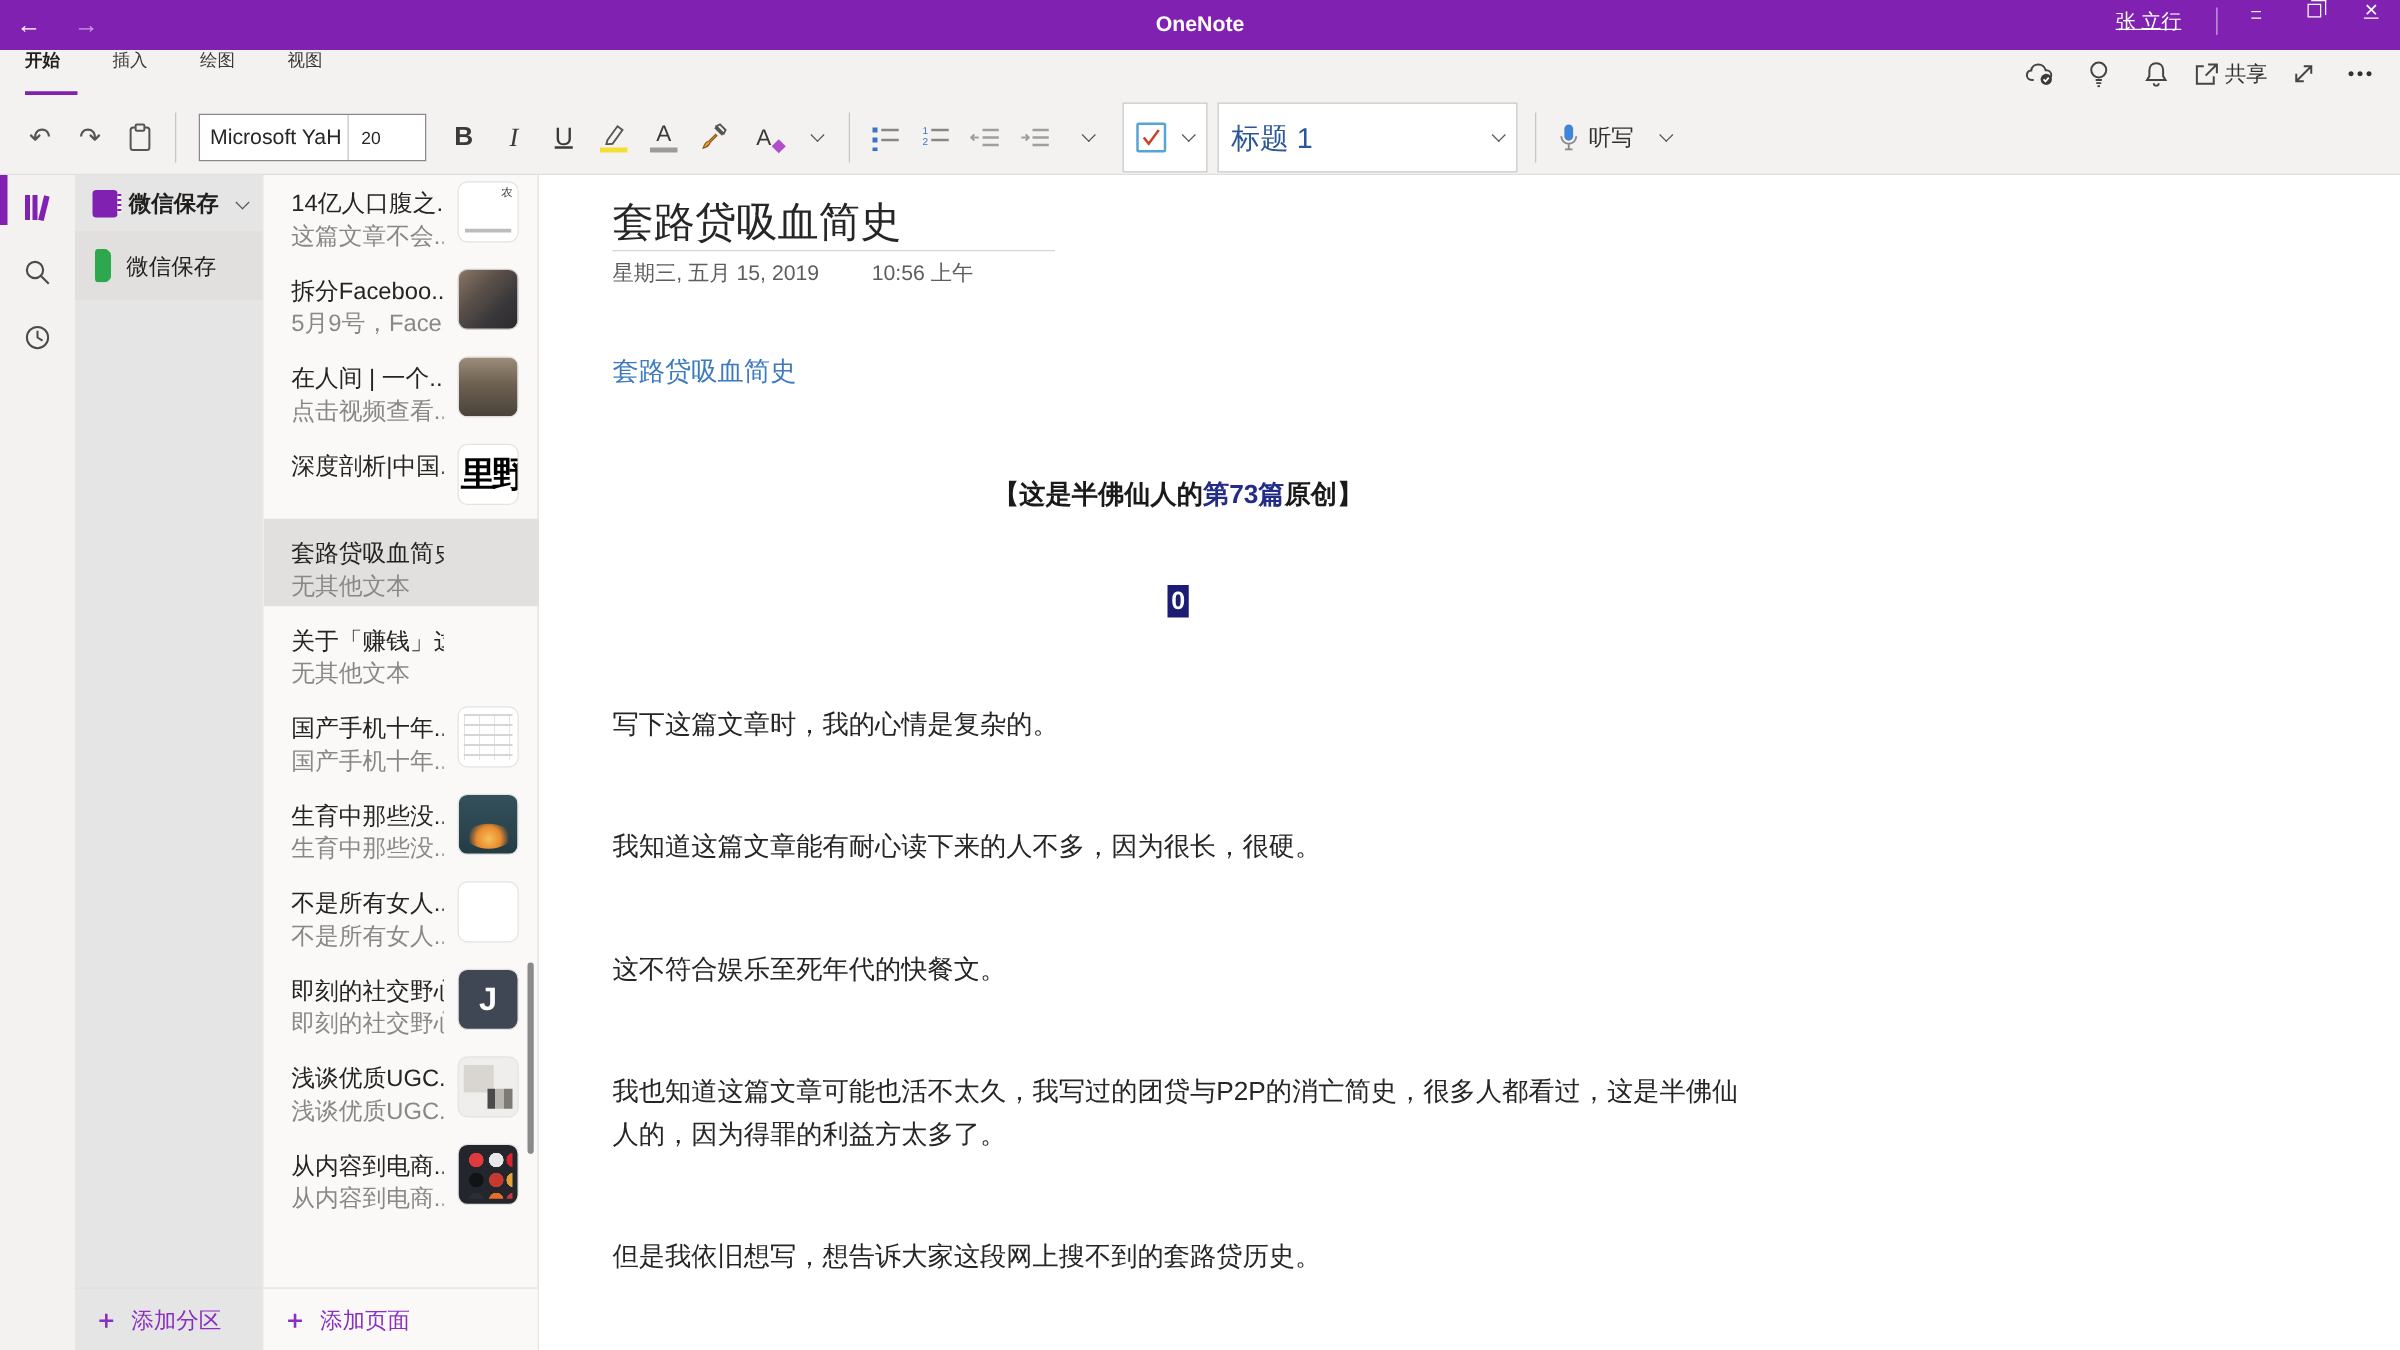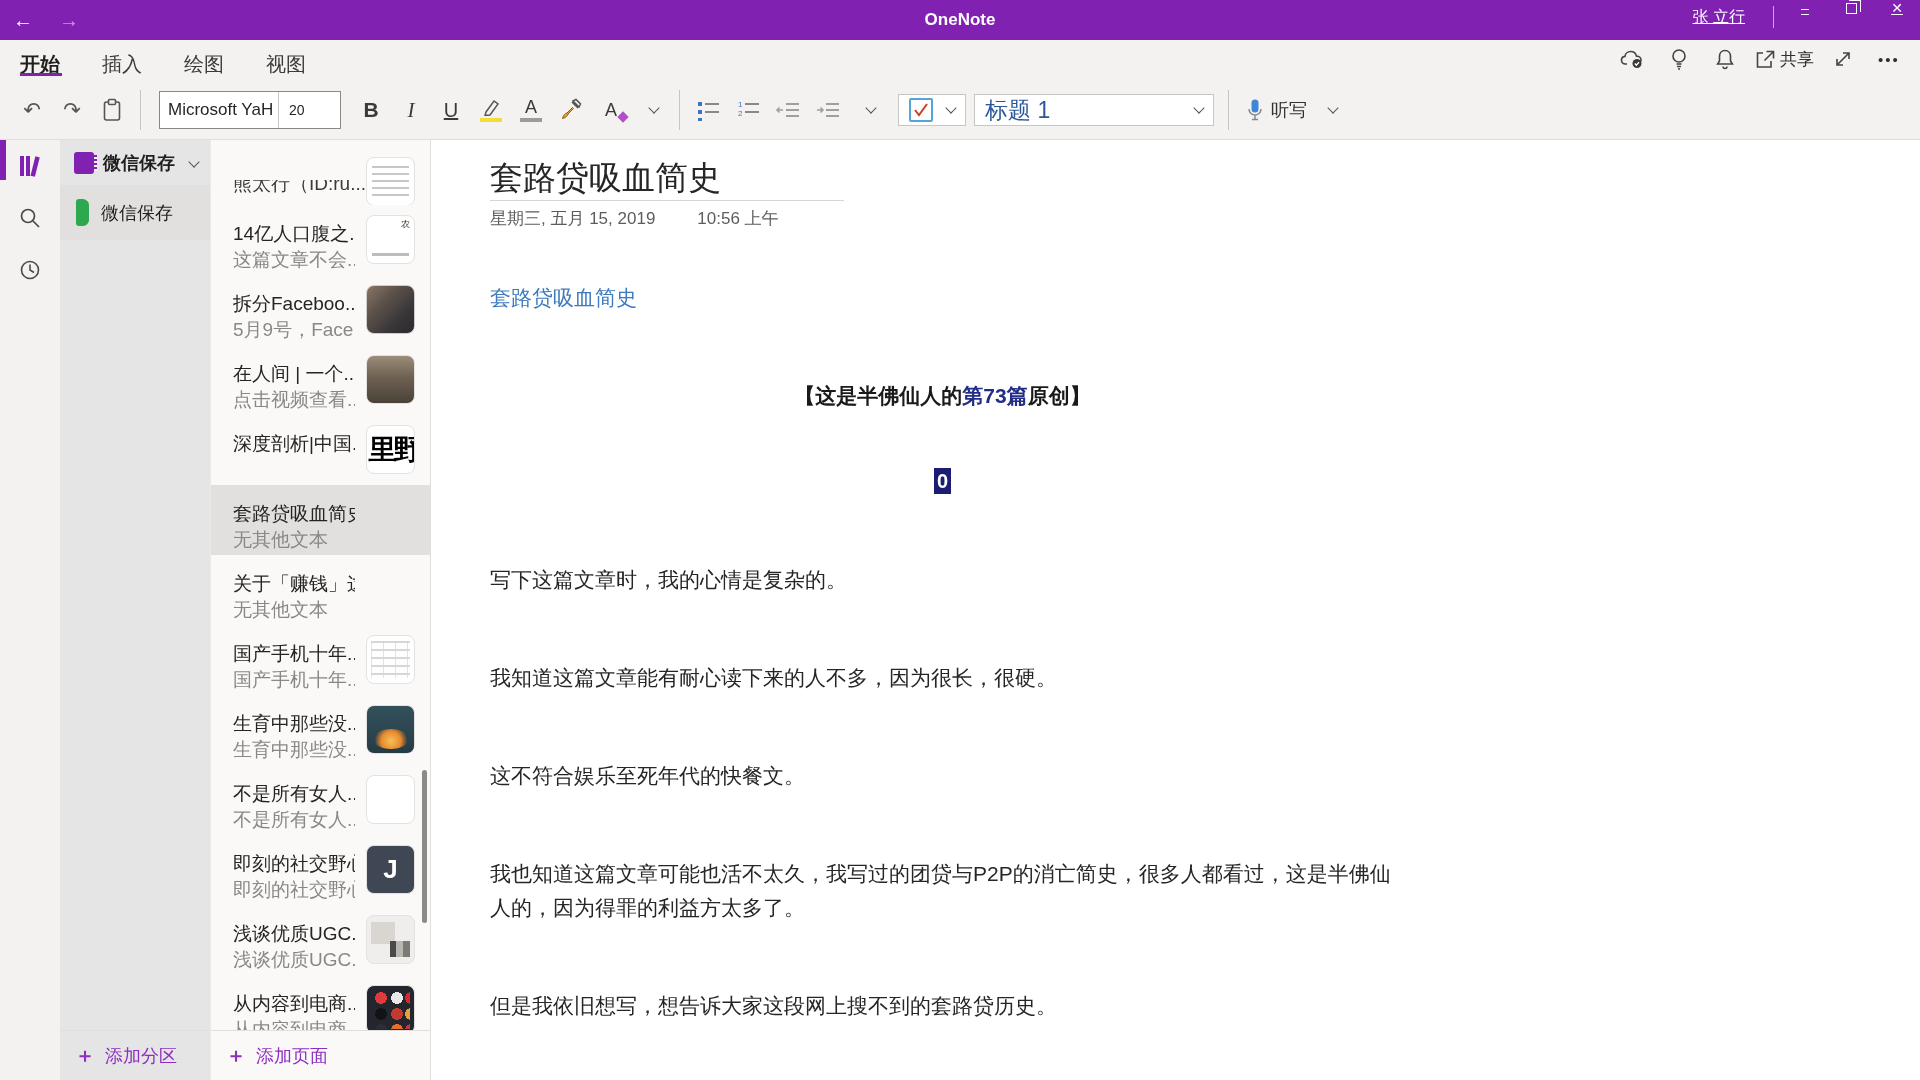--- a/index.html
+++ b/index.html
@@ -18,22 +18,22 @@
   .tb-sep { width:1px; height:22px; background:rgba(255,255,255,.6); margin-right:8px; }
   .winbtn { width:46px; height:40px; display:flex; align-items:center; justify-content:center; font-size:14px; }
   .restore-box { width:11px; height:11px; border:1.2px solid #fff; position:relative; background:#8121B2; }
   .restore-box::before { content:""; position:absolute; left:2px; top:-4px; width:11px; height:11px;
                          border:1.2px solid #fff; border-bottom:none; border-left:none; }
 
   
   .ribbon { position:absolute; left:0; top:40px; width:1920px; height:100px; background:#F3F2F1;
             border-bottom:1px solid #E1DFDD; }
   .tabs-row { position:absolute; left:0; top:0; height:38px; display:flex; align-items:center; padding-left:20px; }
-  .rtab { font-size:20px; color:#3b3a39; padding:0 18px 0 0; margin-right:24px; position:relative; height:38px;
-          display:flex; align-items:flex-end; }
+  .rtab { font-size:14px; color:#3b3a39; padding:0 18px 0 0; margin-right:24px; position:relative; height:38px;
+          display:flex; align-items:flex-start; }
   .rtab.active { font-weight:bold; color:#201f1e; }
   .rtab.active::after { content:""; position:absolute; left:0; bottom:2px; width:42px; height:3px; background:#8121B2; }
   .tabs-right { position:absolute; right:14px; top:0; height:38px; display:flex; align-items:center; gap:12px; color:#444; }
   .ticon { width:34px; height:32px; display:flex; align-items:center; justify-content:center; }
   .share-group { display:flex; align-items:center; gap:4px; font-size:17px; color:#323130; }
   .dots { font-size:15px; letter-spacing:2px; color:#323130; }
 
   .toolbar-row { position:absolute; left:0; top:40px; width:1920px; height:60px; display:flex; align-items:center; padding-left:12px; }
   .tbtn { min-width:40px; height:44px; display:flex; align-items:center; justify-content:center; color:#3b3a39; }
   .vsep { width:1px; height:40px; background:#C8C6C4; margin:0 8px; }
@@ -41,21 +41,21 @@
   .fontbox { display:flex; height:38px; border:1px solid #8A8886; background:#fff; margin:0 10px; }
   .fontbox .ff { width:118px; padding:0 8px; font-size:17px; display:flex; align-items:center; overflow:hidden; white-space:nowrap; }
   .fontbox .fs { width:62px; padding:0 10px; font-size:14px; display:flex; align-items:center; border-left:1px solid #C8C6C4; }
   .b-label { font-weight:bold; font-size:21px; }
   .i-label { font-style:italic; font-family:"Liberation Serif",serif; font-size:21px; }
   .u-label { text-decoration:underline; font-size:20px; }
   .mark-stack { display:flex; flex-direction:column; align-items:center; line-height:1; }
   .colorbar { width:22px; height:4px; margin-top:2px; }
   .chev { width:8px; height:8px; border-right:1.6px solid #555; border-bottom:1.6px solid #555;
           transform:rotate(45deg); display:inline-block; margin-left:6px; margin-top:-4px; }
-  .boxed { display:flex; align-items:center; height:32px; border:1px solid #C8C6C4; background:#fff; padding:0 10px; margin:0 4px; }
+  .boxed { display:flex; align-items:center; height:56px; border:1px solid #C8C6C4; background:#fff; padding:0 10px; margin:0 4px; }
   .todo-check { width:24px; height:24px; border:2px solid #57A4D9; border-radius:2px; display:flex; align-items:center; justify-content:center; }
   .style-box { width:240px; justify-content:space-between; }
   .style-name { color:#2B579A; font-size:23px; }
   .dictate { display:flex; align-items:center; gap:8px; margin-left:10px; font-size:18px; color:#323130; }
 
   
   .rail { position:absolute; left:0; top:140px; width:60px; bottom:0; background:#F3F2F1; }
   .rail-accent { position:absolute; left:0; top:0; width:6px; height:40px; background:#8121B2; }
   .rail-btn { width:60px; height:52px; display:flex; align-items:center; justify-content:center; }
 
@@ -385,24 +385,20 @@
   <div class="panel-footer">
     <span class="plus">＋</span>
     <span>添加分区</span>
   </div>
 </div>
 
 <div class="pages">
   <div class="pages-list">
     <div class="pages-inner">
 
-      <div class="prow-partial">
-        <span class="ptitle">熊太行（ID:ru...</span>
-        <span class="thumb t-lines" style="top:22px;"></span>
-      </div>
 
       <div class="prow">
         <span class="ptitle">14亿人口腹之...</span>
         <span class="psub">这篇文章不会...</span>
         <span class="thumb t-card">
             <span class="mini-char">农</span>
           </span>
       </div>
 
       <div class="prow">

